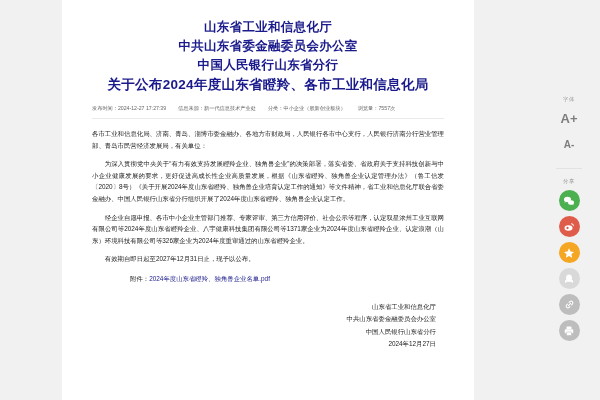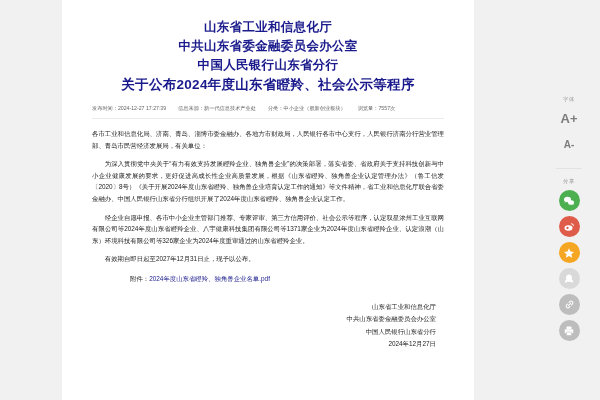--- a/index.html
+++ b/index.html
@@ -119,21 +119,21 @@
 </head>
 <body>
 
 <div class="page">
   <div class="doc">
 
     <div class="title">
       <div>山东省工业和信息化厅</div>
       <div>中共山东省委金融委员会办公室</div>
       <div>中国人民银行山东省分行</div>
-      <div class="big">关于公布2024年度山东省瞪羚、社会公示等程序</div>
+      <div class="big">关于公布2024年度山东省瞪羚、各市工业和信息化局</div>
     </div>
 
     <div class="meta">
       <span><span>发布时间：</span><span>2024-12-27 17:27:39</span></span>
       <span><span>信息来源：</span><span>新一代信息技术产业处</span></span>
       <span><span>分类：</span><span>中小企业（股新创业板块）</span></span>
       <span><span>浏览量：</span><span>7557</span><span>次</span></span>
     </div>
 
     <div class="body">

